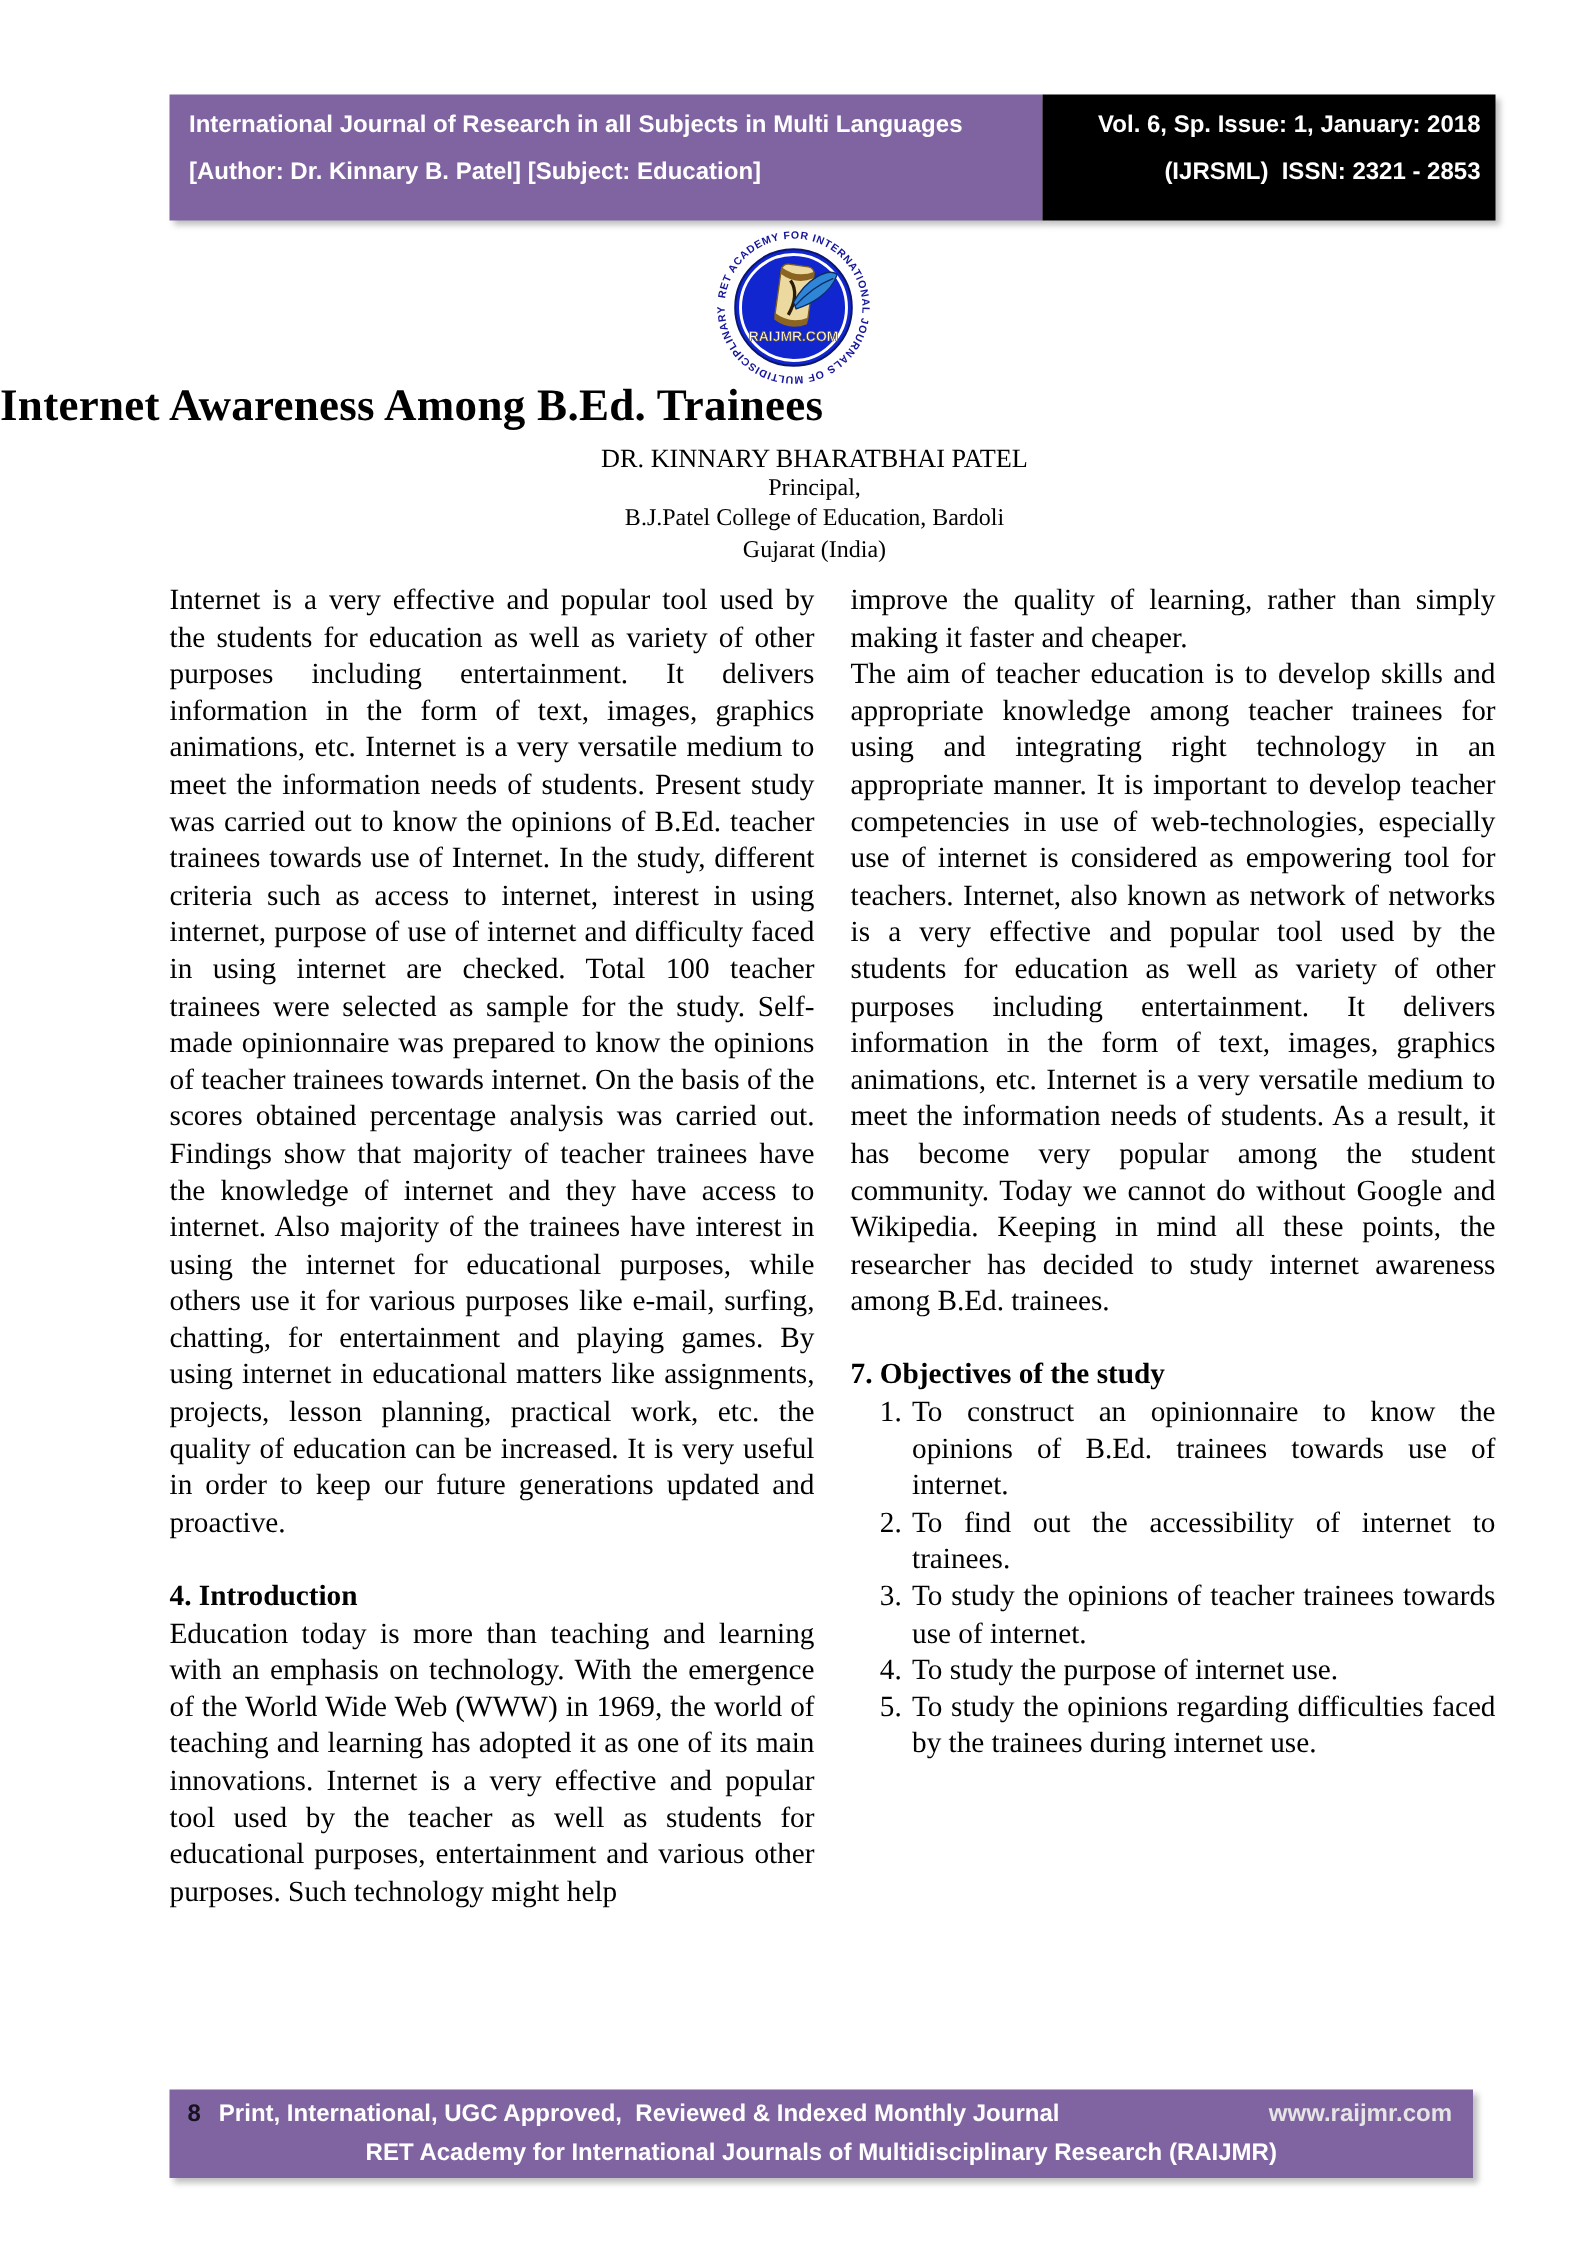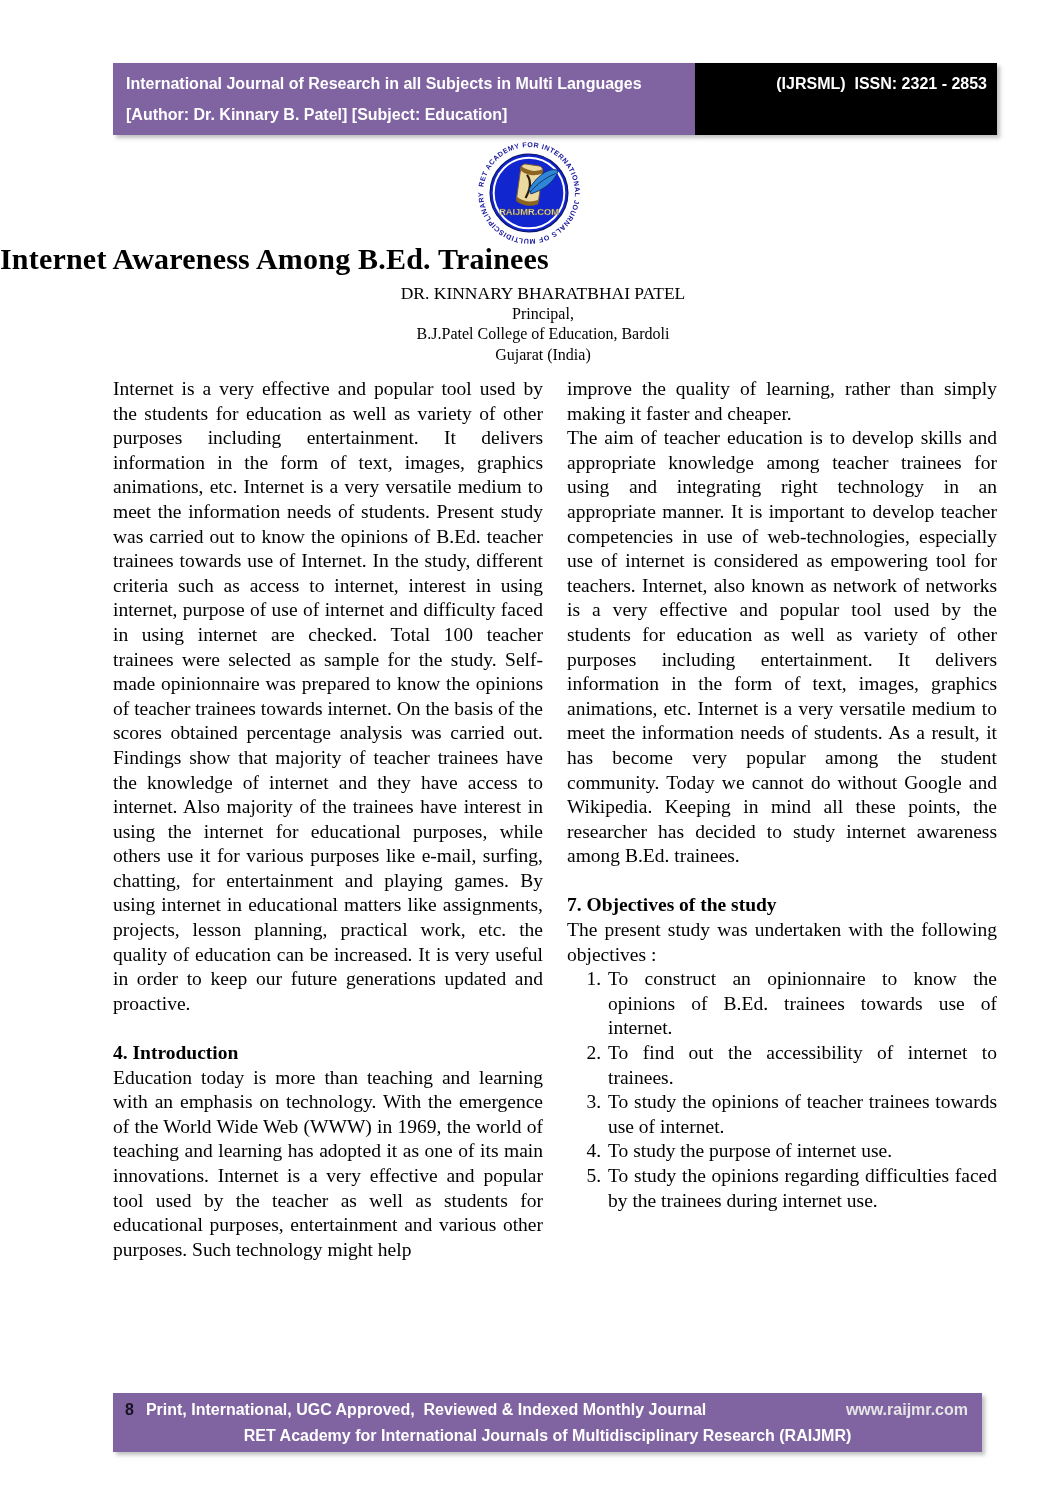--- a/index.html
+++ b/index.html
@@ -9,21 +9,21 @@
     height: 1497px;
     background: #ffffff;
     font-family: "Liberation Serif", serif;
     color: #000000;
     overflow: hidden;
   }
   
   .header {
     display: flex;
     margin: 63px 61px 0 113px;
-    height: 72px;
+    height: 84px;
   }
   .header-left {
     flex: 0 0 582px;
     background: #8064A2;
     color: #ffffff;
     font-family: "Liberation Sans", sans-serif;
     font-weight: bold;
     font-size: 16px;
     line-height: 31px;
     padding: 5px 0 0 13px;
@@ -124,20 +124,21 @@
 <body>
 
 <div class="page">
 
   <div class="header">
     <div class="header-left">
       <div>International Journal of Research in all Subjects in Multi Languages</div>
       <div>[Author: Dr. Kinnary B. Patel] [Subject: Education]</div>
     </div>
     <div class="header-right">
+      <div>Vol. 6, Sp. Issue: 1, January: 2018</div>
       <div>(IJRSML)&nbsp; ISSN: 2321 - 2853</div>
     </div>
   </div>
 
   <div class="logo-wrap">
     <svg viewBox="0 0 120 120" width="106" height="106">
       <defs>
         <path id="ringPath" d="M 60,60 m -52,0 a 52,52 0 1,1 104,0 a 52,52 0 1,1 -104,0"></path>
       </defs>
       <circle cx="60" cy="60" r="44" fill="#1226cf" stroke="#0a1670" stroke-width="1.5"></circle>
@@ -172,21 +173,20 @@
   <div class="columns">
     <div class="col">
       <p>Internet is a very effective and popular tool used by the students for education as well as variety of other purposes including entertainment. It delivers information in the form of text, images, graphics animations, etc. Internet is a very versatile medium to meet the information needs of students. Present study was carried out to know the opinions of B.Ed. teacher trainees towards use of Internet. In the study, different criteria such as access to internet, interest in using internet, purpose of use of internet and difficulty faced in using internet are checked. Total 100 teacher trainees were selected as sample for the study. Self-made opinionnaire was prepared to know the opinions of teacher trainees towards internet. On the basis of the scores obtained percentage analysis was carried out. Findings show that majority of teacher trainees have the knowledge of internet and they have access to internet. Also majority of the trainees have interest in using the internet for educational purposes, while others use it for various purposes like e-mail, surfing, chatting, for entertainment and playing games. By using internet in educational matters like assignments, projects, lesson planning, practical work, etc. the quality of education can be increased. It is very useful in order to keep our future generations updated and proactive.</p>
       <h2 class="body-heading gap-above">4. Introduction</h2>
       <p>Education today is more than teaching and learning with an emphasis on technology. With the emergence of the World Wide Web (WWW) in 1969, the world of teaching and learning has adopted it as one of its main innovations. Internet is a very effective and popular tool used by the teacher as well as students for educational purposes, entertainment and various other purposes. Such technology might help</p>
     </div>
     <div class="col">
       <p>improve the quality of learning, rather than simply making it faster and cheaper.</p>
       <p class="gap-above">The aim of teacher education is to develop skills and appropriate knowledge among teacher trainees for using and integrating right technology in an appropriate manner. It is important to develop teacher competencies in use of web-technologies, especially use of internet is considered as empowering tool for teachers. Internet, also known as network of networks is a very effective and popular tool used by the students for education as well as variety of other purposes including entertainment. It delivers information in the form of text, images, graphics animations, etc. Internet is a very versatile medium to meet the information needs of students. As a result, it has become very popular among the student community. Today we cannot do without Google and Wikipedia. Keeping in mind all these points, the researcher has decided to study internet awareness among B.Ed. trainees.</p>
       <h2 class="body-heading gap-above">7. Objectives of the study</h2>
-      <p>The present study was undertaken with the following objectives :</p>
       <ol class="objectives-list">
         <li>To construct an opinionnaire to know the opinions of B.Ed. trainees towards use of internet.</li>
         <li>To find out the accessibility of internet to trainees.</li>
         <li>To study the opinions of teacher trainees towards use of internet.</li>
         <li>To study the purpose of internet use.</li>
         <li>To study the opinions regarding difficulties faced by the trainees during internet use.</li>
       </ol>
     </div>
   </div>
 

